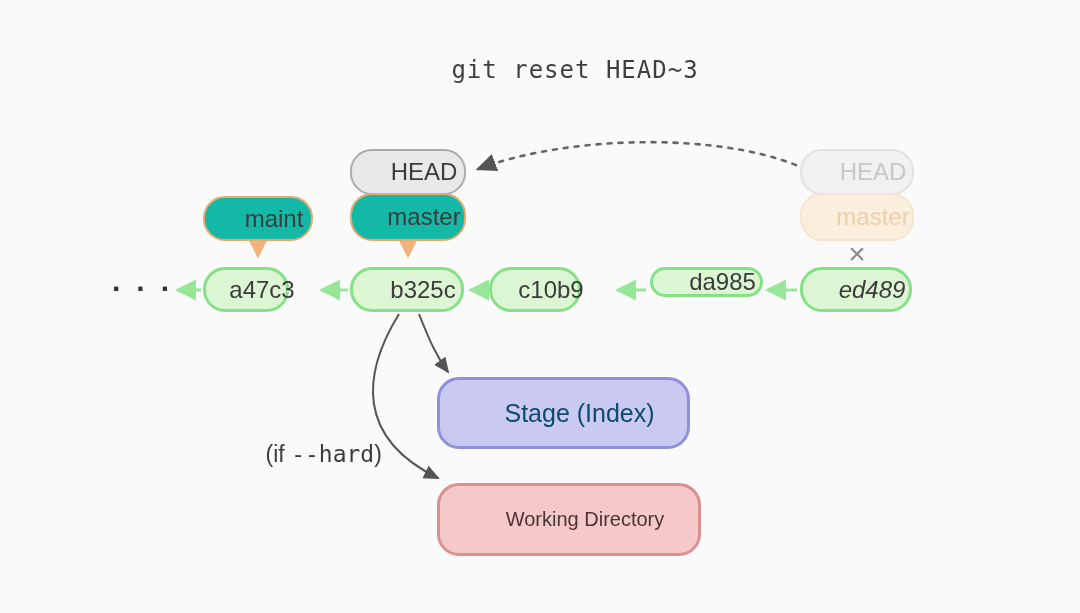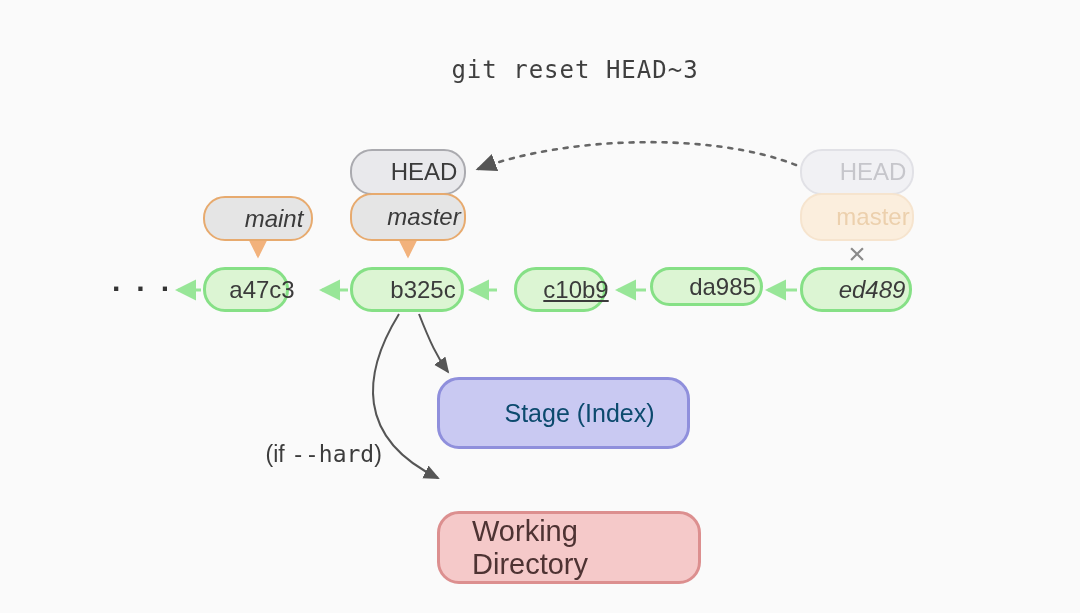--- a/index.html
+++ b/index.html
@@ -16,26 +16,26 @@
     text-align:center;transform:translateX(35px);
     font-family:"DejaVu Sans Mono", monospace;
     font-size:24px;color:#3f3f3f;letter-spacing:1px;
   }
   .box{
     position:absolute;box-sizing:border-box;
     display:flex;align-items:center;justify-content:center;
     border-radius:22px;font-size:24px;color:#3b3b3b;padding-left:32px;
   }
   .commit{background:#dcf5d3;border:3px solid #86e086;}
-  .branch{background:#e5e5e5;border:2.5px solid #e7aa6e;font-style:italic;}
+  .branch{background:#14b8a6;border:2.5px solid #e7aa6e;}
   .head{background:#e9e9ec;border:2.5px solid #aaaaaf;}
   .head-faded{background:#f1f1f4;border:2.5px solid #e1e1e6;color:#c6c6cb;}
   .branch-faded{background:#fbeedd;border:2.5px solid #f6e4ce;color:#ecd0ad;}
   .stage{background:#c9c9f2;border:3px solid #8f8fdc;color:#0c4a6e;font-size:25px;}
-  .working{background:#f5c9c9;border:3px solid #dc8f8f;color:#4e3333;font-size:29px;margin-top:28px;}
+  .working{background:#f5c9c9;border:3px solid #dc8f8f;color:#4e3333;font-size:20px;}
   .annotation{
     position:absolute;font-size:23px;color:#3c3c3c;white-space:pre;
   }
   #ellipsis{
     position:absolute;left:112px;top:272px;
     font-size:30px;font-weight:700;color:#333;letter-spacing:3px;
   }
   #x-mark{
     position:absolute;left:842px;top:237px;width:30px;
     text-align:center;font-size:30px;color:#8a8a8a;
@@ -84,22 +84,22 @@
 
   <div class="box branch" style="left:203px;top:196px;width:110px;height:45px;">maint</div>
 
   <div class="box head-faded" style="left:800px;top:149px;width:114px;height:46px;">HEAD</div>
   <div class="box branch-faded" style="left:800px;top:193px;width:114px;height:48px;">master</div>
 
   <div id="x-mark">×</div>
 
   <div class="box commit" style="left:203px;top:267px;width:86px;height:45px;">a47c3</div>
   <div class="box commit" style="left:350px;top:267px;width:114px;height:45px;">b325c</div>
-  <div class="box commit" style="left:514px;top:267px;width:92px;height:45px;text-decoration:underline;">c10b9</div>
-  <div class="box commit" style="left:650px;top:267px;width:113px;height:39px;">da985</div>
+  <div class="box commit" style="left:489px;top:267px;width:92px;height:45px;">c10b9</div>
+  <div class="box commit" style="left:650px;top:267px;width:113px;height:30px;">da985</div>
   <div class="box commit" style="left:800px;top:267px;width:112px;height:45px;font-style:italic;">ed489</div>
 
   <div class="annotation" style="left:240px;top:414px;">
     <span>(if </span><span class="mono">--hard</span><span>)</span>
   </div>
 
   <div class="box stage" style="left:437px;top:377px;width:253px;height:72px;">Stage (Index)</div>
   <div class="box working" style="left:437px;top:483px;width:264px;height:73px;">Working Directory</div>
 
 </div>

